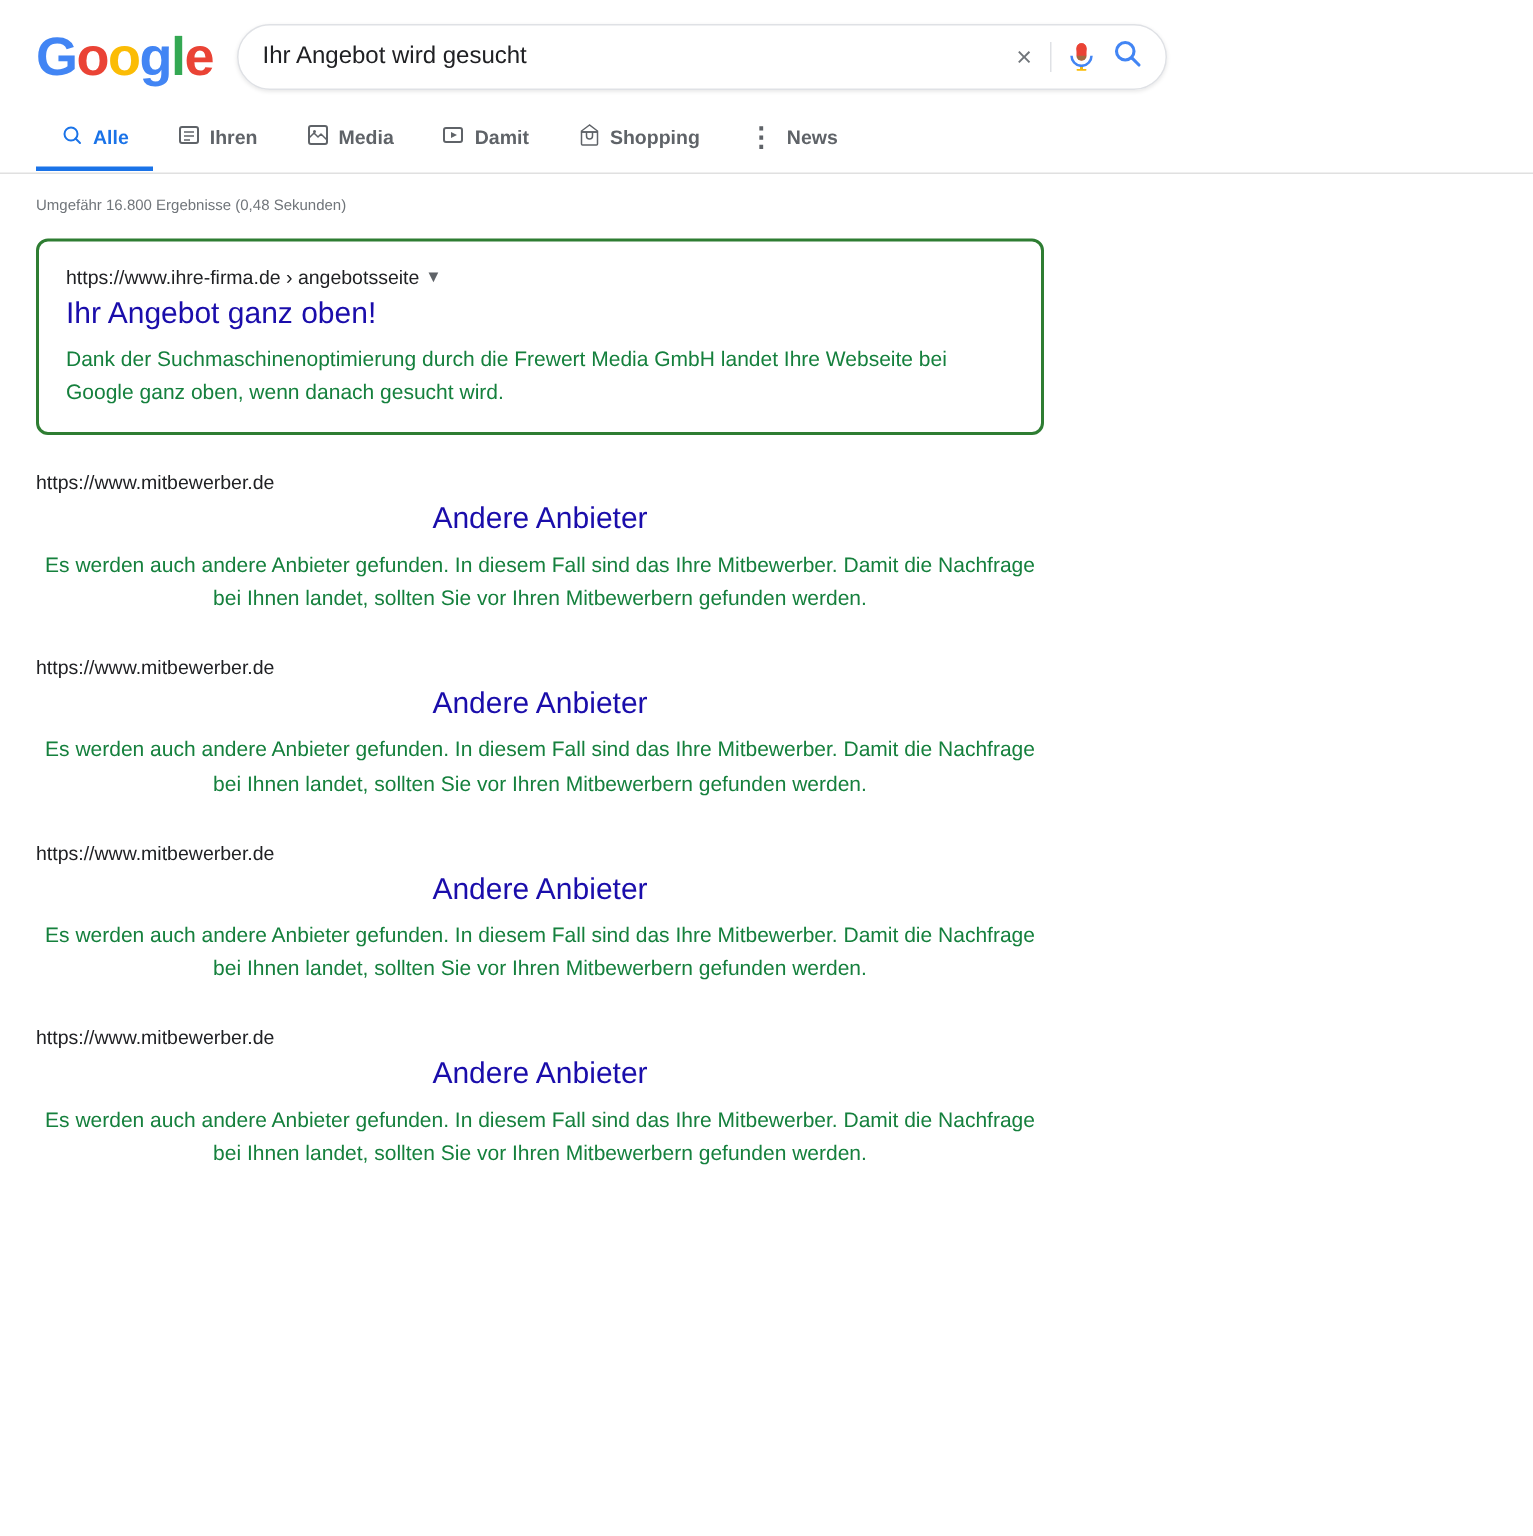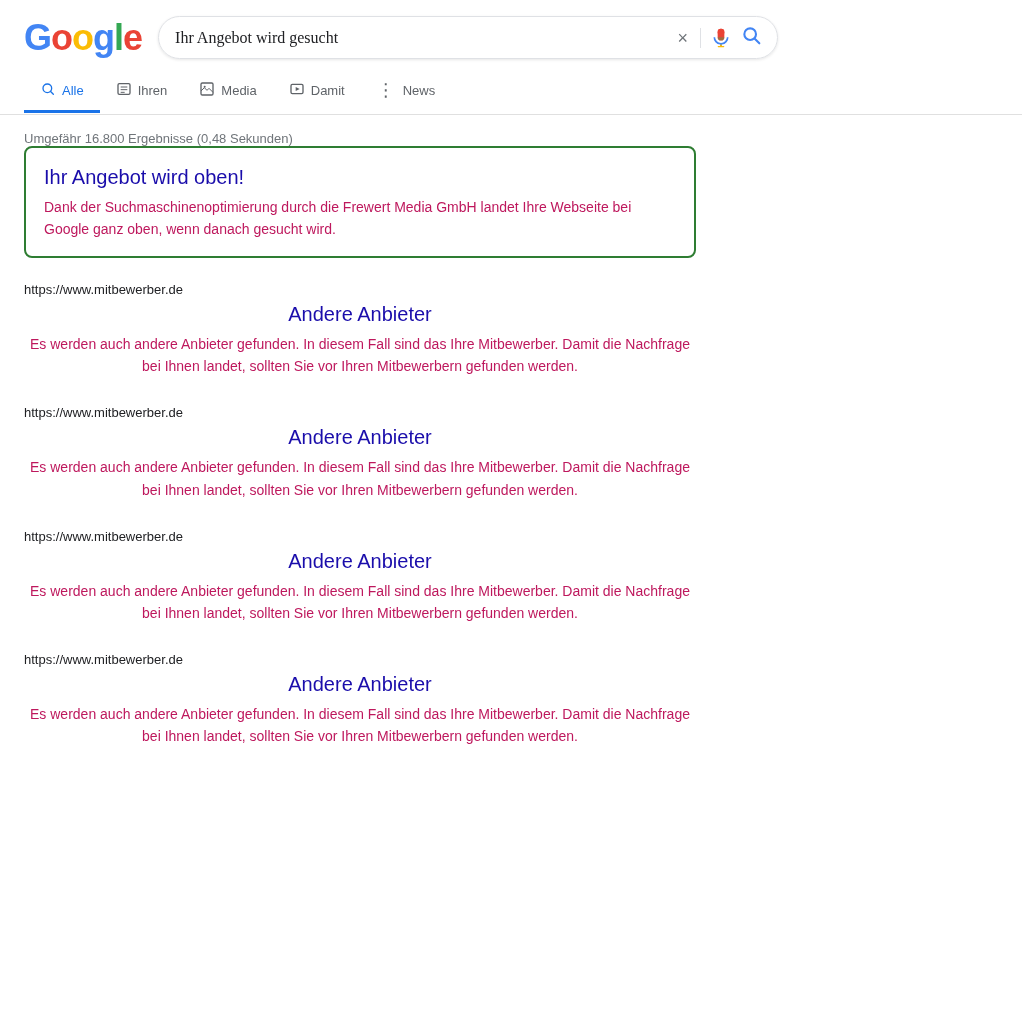--- a/index.html
+++ b/index.html
@@ -45,21 +45,20 @@
       box-shadow: 0 1px 3px rgba(0,0,0,0.1);
       gap: 10px;
     }
 
     .search-input-text {
       flex: 1;
       font-size: 16px;
       color: #202124;
       border: none;
       outline: none;
-      font-family: Liberation Serif, serif;
     }
 
     .search-icons {
       display: flex;
       align-items: center;
       gap: 10px;
     }
 
     .clear-btn {
       background: none;
@@ -104,36 +103,38 @@
       display: flex;
       align-items: center;
       gap: 6px;
       padding: 10px 16px;
       font-size: 13px;
       color: #5f6368;
       cursor: pointer;
       border-bottom: 3px solid transparent;
       text-decoration: none;
       white-space: nowrap;
+      font-weight: bold;
     }
 
     .nav-tab.active {
       color: #1a73e8;
       border-bottom: 3px solid #1a73e8;
     }
 
     
     .results-area {
       padding: 16px 24px 0 24px;
       max-width: 720px;
     }
 
     .results-count {
-      font-size: 13px;
+      font-size: 10px;
       color: #70757a;
+      margin-bottom: 16px;
     }
 
     
     .featured-result {
       border: 2px solid #2e7d32;
       border-radius: 8px;
       padding: 16px 18px;
       margin-bottom: 24px;
     }
 
@@ -161,21 +162,21 @@
       color: #1a0dab;
       text-decoration: none;
       cursor: pointer;
       line-height: 1.3;
       display: block;
       margin-bottom: 6px;
     }
 
     .result-description {
       font-size: 14px;
-      color: #be185d;
+      color: #15803d;
       line-height: 1.58;
     }
   </style>
 </head>
 <body>
 
 <div class="header">
 
   <a class="google-logo" href="#">
     <span class="g-blue">G</span>
@@ -245,30 +246,44 @@
   <a class="nav-tab">
     <span>
       <svg width="16" height="16" viewBox="0 0 24 24" fill="none" xmlns="http://www.w3.org/2000/svg">
         <rect x="3" y="5" width="18" height="14" rx="2" stroke="#5f6368" stroke-width="2"></rect>
         <polygon points="10,9 10,15 16,12" fill="#5f6368"></polygon>
       </svg>
     </span>
     <span>Damit</span>
   </a>
   <a class="nav-tab">
+    <span>
+      <svg width="16" height="16" viewBox="0 0 24 24" fill="none" xmlns="http://www.w3.org/2000/svg">
+        <path d="M12 2L4 8v1h16V8L12 2z" stroke="#5f6368" stroke-width="1.5" fill="none"></path>
+        <rect x="4" y="9" width="16" height="13" rx="1" stroke="#5f6368" stroke-width="1.5" fill="none"></rect>
+        <path d="M9 9v4a3 3 0 0 0 6 0V9" stroke="#5f6368" stroke-width="1.5"></path>
+      </svg>
+    </span>
+    <span>Shopping</span>
+  </a>
+  <a class="nav-tab">
     <span style="font-size:18px; color:#5f6368; letter-spacing:2px;">⋮</span>
     <span>News</span>
   </a>
 </nav>
 
 <div class="results-area">
   <p class="results-count">Umgefähr 16.800 Ergebnisse (0,48 Sekunden)</p>
 
   <div class="featured-result">
-    <a class="result-title">Ihr Angebot wird oben!</a>
+    <div class="result-url">
+      <span>https://www.ihre-firma.de › angebotsseite</span>
+      <span class="result-url-arrow">▼</span>
+    </div>
+    <a class="result-title">Ihr Angebot ganz oben!</a>
     <p class="result-description">Dank der Suchmaschinenoptimierung durch die Frewert Media GmbH landet Ihre Webseite bei Google ganz oben, wenn danach gesucht wird.</p>
   </div>
 
   <div class="result-item">
     <div class="result-url">
       <span>https://www.mitbewerber.de</span>
     </div>
     <a class="result-title">Andere Anbieter</a>
     <p class="result-description">Es werden auch andere Anbieter gefunden. In diesem Fall sind das Ihre Mitbewerber. Damit die Nachfrage bei Ihnen landet, sollten Sie vor Ihren Mitbewerbern gefunden werden.</p>
   </div>

